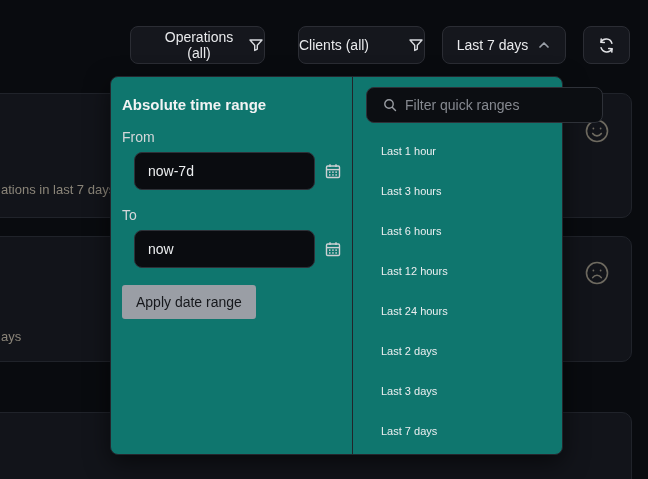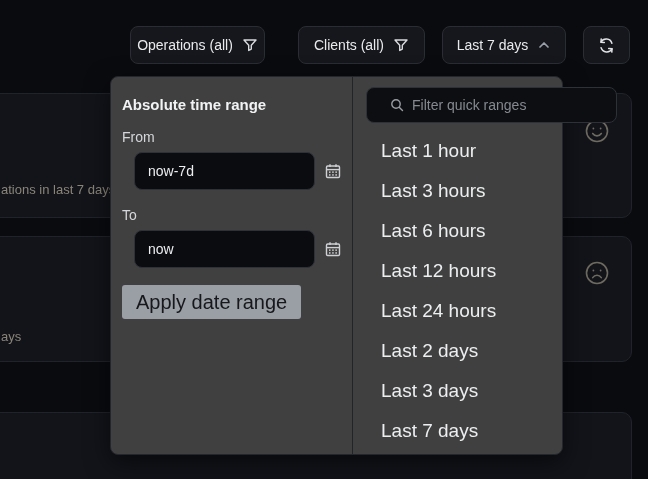--- a/index.html
+++ b/index.html
@@ -39,33 +39,33 @@
   
   .tb-btn {
     position:absolute; top:26px; height:38px;
     display:flex; align-items:center; justify-content:center; gap:9px;
     background:#15171d;
     border:1px solid #2b2d34;
     border-radius:8px;
     color:#e9eaec; font-size:14px;
     cursor:pointer;
   }
-  #btn-operations { left:130px; width:135px; }
-  #btn-clients    { left:298px; width:127px; }
+  #btn-operations { left:130px; width:135px;padding-left:28px; }
+  #btn-clients    { left:298px; width:127px;justify-content:space-between; }
   #btn-timerange  { left:442px; width:124px; }
   #btn-refresh    { left:583px; width:47px;  }
   .tb-icon { width:16px; height:16px; color:#d8dade; flex:0 0 auto; }
   .chev-icon { width:14px; height:14px; color:#9aa0a8; }
   .refresh-icon { width:17px; height:17px; color:#e2e3e6; }
 
   
   .picker-panel {
     position:absolute; left:110px; top:76px;
     width:453px; height:379px;
-    background:#404040;
+    background:#0f766e;
     border:1px solid #24262d;
     border-radius:8px;
     box-shadow:0 8px 24px rgba(0,0,0,.55);
     display:flex;
     z-index:5;
   }
   .absolute-section {
     width:242px; flex:0 0 242px;
     border-right:1px solid #222429;
     padding:19px 11px 16px 11px;
@@ -88,47 +88,47 @@
     background:none; border:none; cursor:pointer;
     margin-left:9px; padding:0;
     width:18px; height:18px; color:#cfd1d4;
   }
   .cal-btn svg { width:18px; height:18px; display:block; }
   .apply-btn {
     margin-top:0;
     height:34px; padding:0 14px;
     background:#9a9ea5;
     border:none; border-radius:3px;
-    color:#16181c; font-size:20px;
+    color:#16181c; font-size:14px;
     font-family:"Liberation Sans", sans-serif;
     cursor:pointer;
   }
   .quick-section { flex:1; display:flex; flex-direction:column; }
   .search-box {
     margin:10px 8px 8px 13px;
     height:36px;
     border:1px solid #2e3138;
     border-radius:8px;
     background:#0c0e12;
     display:flex; align-items:center;
-    padding:0 23px;
+    padding:0 16px;
     gap:8px;
   }
   .search-icon { width:14px; height:14px; color:#9a9da3; flex:0 0 auto; }
   .search-input {
     flex:1; background:transparent; border:none; outline:none;
     color:#eceef0; font-size:14px;
     font-family:"Liberation Sans", sans-serif;
   }
   .search-input::placeholder { color:#868990; }
   .quick-list { flex:1; overflow:hidden; }
   .quick-item {
     height:40px; display:flex; align-items:center;
     padding-left:28px;
-    font-size:19px; color:#eceef0;
+    font-size:11px; color:#eceef0;
     cursor:pointer;
     text-align:center;
   }
 </style>
 </head>
 <body>
 
 <div class="bg-card" id="bg-card-1">
   <span class="bg-card-text">ations in last 7 days</span>
   <svg class="face-icon" viewBox="0 0 26 26" fill="none" stroke="currentColor" stroke-width="1.6">

